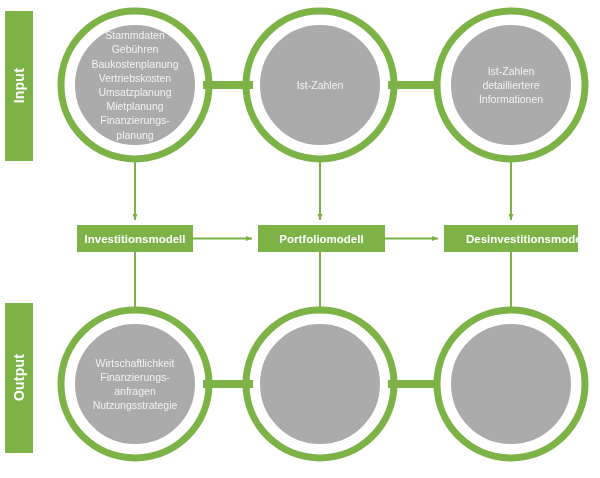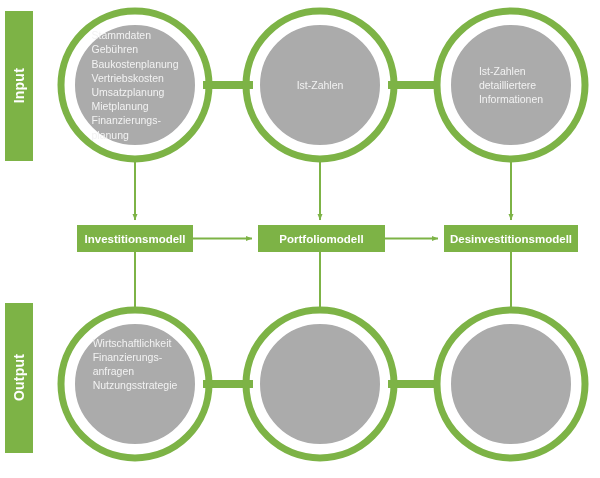--- a/index.html
+++ b/index.html
@@ -47,20 +47,21 @@
   }
   #band-input  { left: 5px; top: 11px;  width: 28px; height: 150px; }
   #band-output { left: 5px; top: 303px; width: 28px; height: 150px; }
 
   
   .node-text {
     position: absolute;
     color: #f2f2f2;
     font-size: 10.5px;
     line-height: 14.2px;
+    text-align: center;
     white-space: pre-line;
     pointer-events: none;
     font-family: "Liberation Sans", sans-serif;
     display: flex;
     align-items: center;
     justify-content: center;
   }
   
   .box-label {
     position: absolute;
@@ -162,20 +163,20 @@
 Mietplanung
 Finanzierungs-
 planung</div>
   <div class="node-text" style="left:250px; top:25px;  width:140px; height:120px;">Ist-Zahlen</div>
   <div class="node-text" style="left:441px; top:25px;  width:140px; height:120px;">Ist-Zahlen
 detailliertere
 Informationen</div>
 
   <div class="box-label" style="left:77px;  top:225px; width:116px; height:27px;">Investitionsmodell</div>
   <div class="box-label" style="left:258px; top:225px; width:127px; height:27px;border-radius:9px;">Portfoliomodell</div>
-  <div class="box-label" style="left:444px; top:225px; width:134px; height:27px;">Desinvestitionsmodell</div>
+  <div class="box-label" style="left:444px; top:225px; width:134px; height:27px;padding-left:16px;">Desinvestitionsmodell</div>
 
-  <div class="node-text" style="left:65px;  top:304px; width:140px; height:120px;">Wirtschaftlichkeit
+  <div class="node-text" style="left:65px;  top:324px; width:140px; height:120px;">Wirtschaftlichkeit
 Finanzierungs-
 anfragen
 Nutzungsstrategie</div>
 
 </div>
 
 </body></html>

